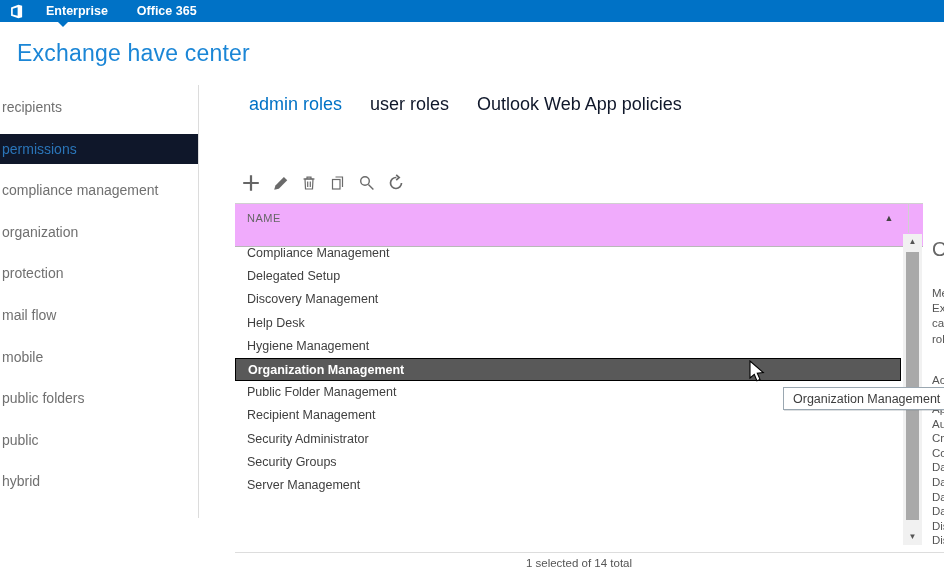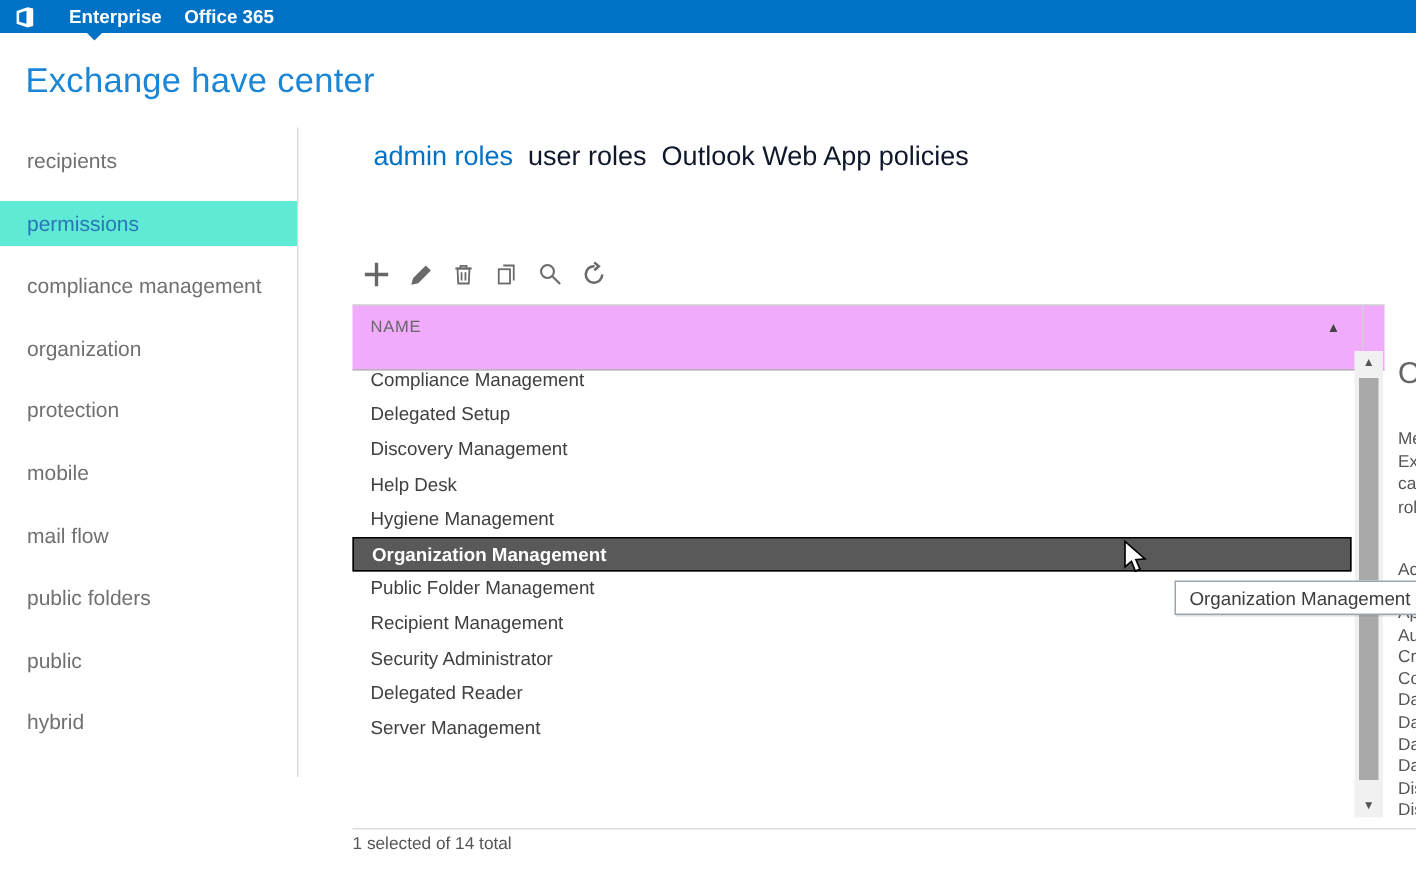--- a/index.html
+++ b/index.html
@@ -6,31 +6,31 @@
   body{
     width:944px;height:588px;position:relative;overflow:hidden;
     background:#fff;font-family:"Liberation Sans",sans-serif;
     -webkit-font-smoothing:antialiased;
   }
   
   .suitebar{position:absolute;top:0;left:0;width:944px;height:22px;background:#0072C6;display:flex;align-items:center}
   .suitebar .logo{margin-left:9px;width:15px;height:15px;display:block}
   .suitebar .stabs{display:flex;align-items:center;height:100%}
   .stab{color:#fff;font-size:12.5px;font-weight:600;margin-left:22px;cursor:default;line-height:22px}
-  .stab:last-child{margin-left:15px}
+  .stab:last-child{margin-left:29px}
   .notch{position:absolute;top:22px;left:58px;width:0;height:0;
     border-left:5px solid transparent;border-right:5px solid transparent;border-top:5px solid #0072C6}
   
   .page-title{position:absolute;top:40px;left:17px;font-size:23px;font-weight:300;color:#1b86d6;letter-spacing:.2px}
   
   .sidebar{position:absolute;top:85px;left:0;width:199px;height:433px;border-right:1px solid #dcdcdc;padding-top:7px;box-sizing:border-box}
-  .side-item{height:30px;line-height:30px;margin-bottom:11.6px;padding-left:18px;font-size:14px;color:#707070;cursor:pointer}
-  .side-item.active{background:#5eead4;color:#2a75b8}
-  
-  .tabs{position:absolute;top:94px;left:249px;display:flex;gap:10px}
+  .side-item{height:30px;line-height:30px;margin-bottom:11.6px;padding-left:2px;font-size:14px;color:#707070;cursor:pointer}
+  .side-item.active{background:#0f172a;color:#2a75b8}
+  
+  .tabs{position:absolute;top:94px;left:249px;display:flex;gap:28px}
   .tab{font-size:18px;color:#0f172a;cursor:pointer;white-space:nowrap}
   .tab.active{color:#0072C6}
   
   .toolbar{position:absolute;top:173px;left:241px;display:flex;align-items:center;gap:9px}
   .tbtn{width:20px;height:20px;display:flex;align-items:center;justify-content:center;cursor:pointer}
   .tbtn svg{display:block}
   
   .list-header{position:absolute;top:203px;left:235px;width:688px;height:44px;box-sizing:border-box;
     border-top:1px solid #d0d0d0;border-bottom:1px solid #b8b8b8;background:#f0abfc;cursor:pointer}
   .col-name{position:absolute;left:12px;top:0;line-height:28px;font-size:11px;color:#666;letter-spacing:.5px}
@@ -41,21 +41,21 @@
   .row{height:23.2px;line-height:23.2px;padding-left:12px;font-size:12.5px;color:#404040;
     white-space:nowrap;overflow:hidden;cursor:pointer;box-sizing:border-box}
   .row.selected{background:#595959;color:#fff;font-weight:bold;border:1px solid #000;width:666px}
   
   .scrollbar{position:absolute;top:234px;left:903px;width:19px;height:311px;background:#f1f1f1}
   .scroll-btn{position:absolute;left:0;width:19px;height:16px;text-align:center;font-size:8px;line-height:16px;color:#555;cursor:pointer}
   .scroll-up{top:0}.scroll-down{bottom:0}
   .scroll-thumb{position:absolute;left:3px;top:18px;width:13px;height:268px;background:#a9a9a9;cursor:pointer}
   
   .status-line{position:absolute;top:552px;left:235px;width:709px;border-top:1px solid #ddd}
-  .status-text{position:absolute;top:557px;left:235px;width:688px;font-size:11.5px;color:#555}
+  .status-text{position:absolute;top:557px;left:235px;width:688px;text-align:center;font-size:11.5px;color:#555}
   
   .details{position:absolute;top:238px;left:932px;width:420px}
   .details-title{font-size:20px;font-weight:300;color:#666;white-space:nowrap}
   .details-desc{margin-top:25px;font-size:11.5px;color:#555;line-height:15.2px}
   .details-desc div{white-space:nowrap}
   .details-roles{margin-top:26px;font-size:11.5px;color:#555;line-height:14.6px}
   .details-roles div{white-space:nowrap}
   
   .tooltip{position:absolute;top:387px;left:783px;height:21px;padding:0 9px;background:#fff;
     border:1px solid #9aa7b1;box-shadow:1px 1px 0 rgba(120,130,140,.25);
@@ -79,22 +79,22 @@
 
 <div class="page-title">Exchange have center</div>
 
 <div class="sidebar">
 
 <div class="side-item">recipients</div>
     <div class="side-item active">permissions</div>
     <div class="side-item">compliance management</div>
     <div class="side-item">organization</div>
     <div class="side-item">protection</div>
+    <div class="side-item">mail flow</div>
     <div class="side-item">mobile</div>
-    <div class="side-item">mail flow</div>
     <div class="side-item">public folders</div>
     <div class="side-item">public</div>
     <div class="side-item">hybrid</div>
   </div>
 
 <div class="tabs">
 
 <div class="tab active">admin roles</div>
     <div class="tab">user roles</div>
     <div class="tab">Outlook Web App policies</div>
@@ -149,21 +149,21 @@
 
 <div class="row">Compliance Management</div>
     <div class="row">Delegated Setup</div>
     <div class="row">Discovery Management</div>
     <div class="row">Help Desk</div>
     <div class="row">Hygiene Management</div>
     <div class="row selected">Organization Management</div>
     <div class="row">Public Folder Management</div>
     <div class="row">Recipient Management</div>
     <div class="row">Security Administrator</div>
-    <div class="row">Delegated Reader</div>
+    <div class="row">Security Groups</div>
     <div class="row">Server Management</div>
   </div>
 
 <div class="scrollbar">
   <div class="scroll-btn scroll-up">▲</div>
   <div class="scroll-thumb"></div>
   <div class="scroll-btn scroll-down">▼</div>
 </div>
 
 <div class="status-line"></div>

